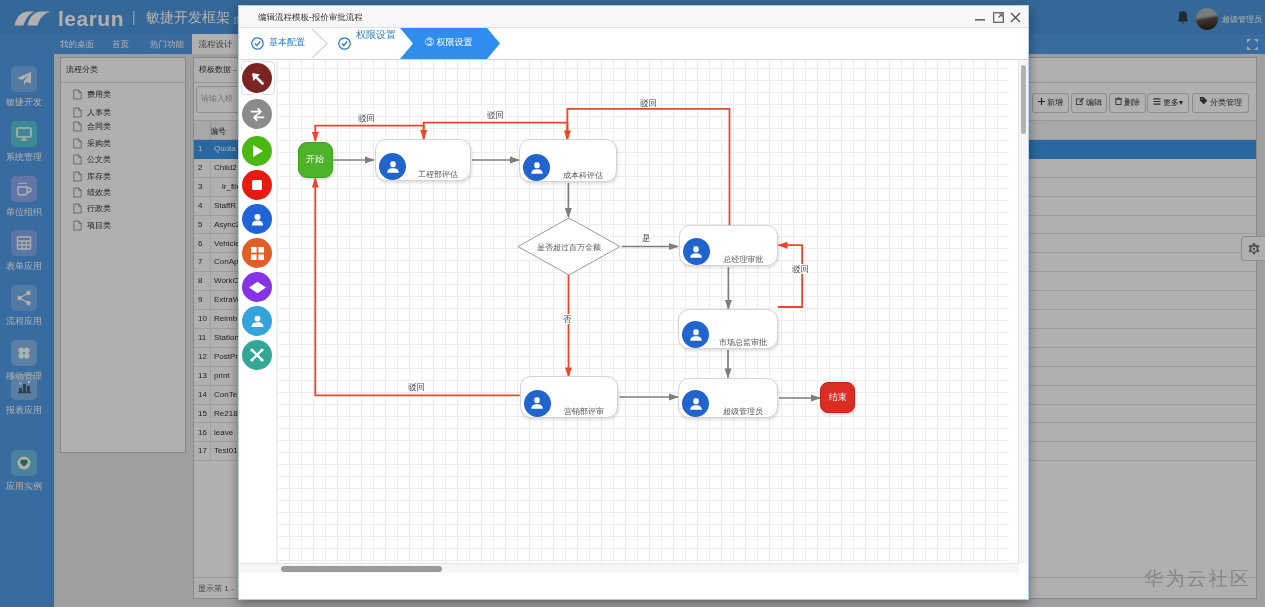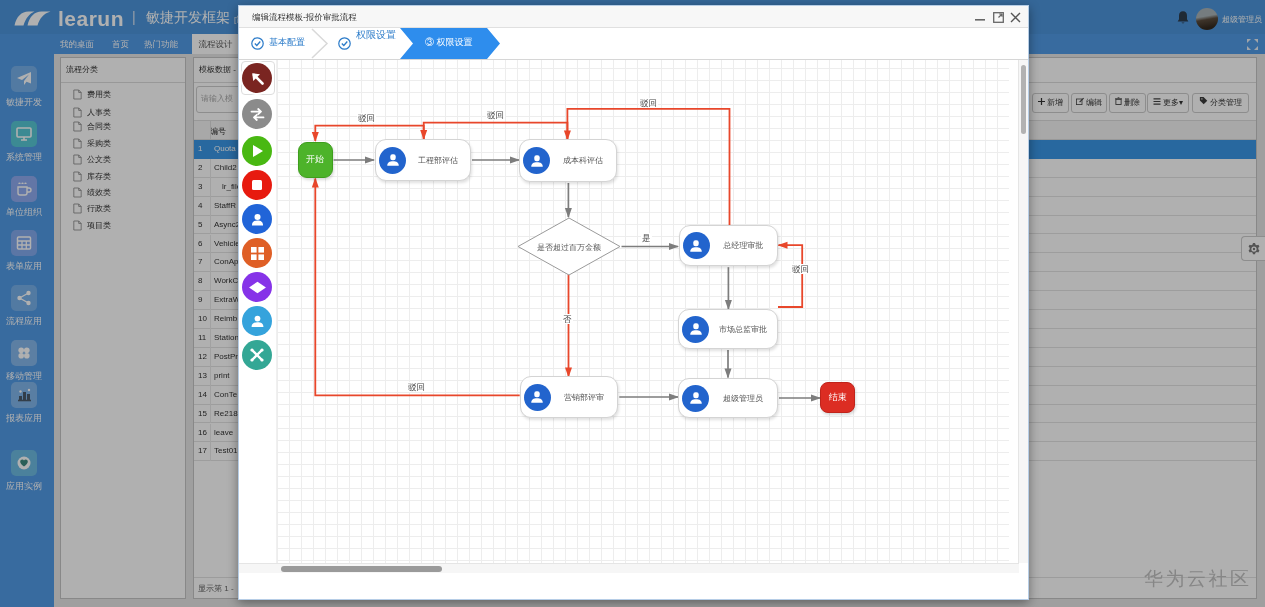--- a/index.html
+++ b/index.html
@@ -16,30 +16,30 @@
 .sideitem { position:absolute; left:0; width:48px; text-align:center; color:#fff; font-size:9px; white-space:nowrap; }
 .sideitem .ic { width:26px; height:26px; margin:0 auto 4px auto; border-radius:5px; background:rgba(255,255,255,0.22); display:flex; align-items:center; justify-content:center; }
 .panel { position:absolute; background:#fff; border:1px solid #c5c5c5; }
 .phead { height:25px; line-height:23px; border-bottom:1px solid #ddd; font-size:8px; color:#333; padding-left:5px; }
 .row { position:absolute; left:0; width:100%; height:18.9px; border-bottom:1px solid #e4e4e4; font-size:8px; color:#333; }
 .btn { position:absolute; top:0; height:20px; line-height:18px; background:#fff; border:1px solid #ccc; border-radius:3px; font-size:8px; color:#333; text-align:center; white-space:nowrap; }
 #overlay { position:absolute; left:0; top:0; width:1265px; height:607px; background:rgba(0,0,0,0.31); z-index:10; }
 
 
 #modal { position:absolute; left:238px; top:5px; width:791px; height:595px; background:#fff; z-index:20; border:1px solid #b6cde6; box-shadow:0 3px 10px rgba(0,0,0,0.4); }
-#mtitle { position:absolute; left:0; top:0; width:100%; height:22px; background:#f7f7f7; border-bottom:1px solid #e0e0e0; font-size:8.5px; color:#333; line-height:22px; padding-left:13px; }
+#mtitle { position:absolute; left:0; top:0; width:100%; height:22px; background:#f7f7f7; border-bottom:1px solid #e0e0e0; font-size:8.5px; color:#333; line-height:22px; padding-left:19px; }
 #msteps { position:absolute; left:0; top:22px; width:100%; height:32px; background:#fff; border-bottom:1px solid #d6d6d6; }
 #mcanvas { position:absolute; left:0; top:54px; width:780px; height:503px; overflow:hidden;
   background-image:linear-gradient(#ededed 1px, transparent 1px), linear-gradient(90deg, #ededed 1px, transparent 1px);
   background-size:12px 12px; background-position:2px 8px; background-color:#fff; }
 #mhscroll { position:absolute; left:0; top:557px; width:780px; height:10px; background:#f6f6f6; border-top:1px solid #e5e5e5; }
 #mvscroll { position:absolute; left:779px; top:54px; width:10px; height:503px; background:#f6f6f6; border-left:1px solid #e5e5e5; }
 #mfooter { position:absolute; left:0; top:567px; width:100%; height:26px; background:#fafafa; border-top:1px solid #e2e2e2; }
 .fbtn { position:absolute; top:5px; height:17px; border-radius:3px; font-size:8px; color:#333; text-align:center; line-height:16px; background:#fff; border:1px solid #ccc; }
-.node { position:absolute; background:#fff; border:1px solid #d4d4d4; border-radius:11px; box-shadow:1px 2px 3px rgba(0,0,0,0.12); display:flex; align-items:center; }
+.node { position:absolute; background:#fff; border:1px solid #d4d4d4; border-radius:11px; box-shadow:1px 2px 3px rgba(0,0,0,0.12); display:flex; align-items:flex-end; }
 .node .pic { width:27px; height:27px; border-radius:50%; background:#2264cd; margin-left:3px; display:flex; align-items:center; justify-content:center; }
 .node .ntext { font-size:8px; color:#555; flex:1; text-align:center; white-space:nowrap; }
 .elabel { position:absolute; background:#fff; font-size:8.5px; color:#444; line-height:10px; padding:0 1px; z-index:5; }
 .stencil { position:absolute; width:30px; height:30px; border-radius:50%; display:flex; align-items:center; justify-content:center; box-shadow:0 0 0 2px rgba(255,255,255,0.9); }
 </style>
 </head>
 <body>
 <div id="stage">
 
   <div id="topbar"></div>
@@ -55,21 +55,21 @@
   <div class="abs" style="left:146px;top:9px;color:#fff;font-size:14px;z-index:1;white-space:nowrap">敏捷开发框架 <span style="font-size:8px">[简</span></div>
 
   <svg class="abs" style="left:1175px;top:9px" width="16" height="17" viewBox="0 0 18 18">
       <path d="M9 2 C6 2 4.5 4 4.5 7 L4.5 11 L3 13.5 L15 13.5 L13.5 11 L13.5 7 C13.5 4 12 2 9 2 Z M7.3 14.5 A1.9 1.9 0 0 0 10.7 14.5 Z" fill="#2e3d4e"></path>
     </svg>
   <div class="abs" style="left:1196px;top:8px;width:22px;height:22px;border-radius:50%;background:linear-gradient(170deg, #aab4b8 0 38%, #5a4c3e 52%, #33291f 85%);"></div>
   <div class="abs" style="left:1222px;top:14px;color:#fff;font-size:8px;white-space:nowrap">超级管理员</div>
 
   <div class="tab" style="left:60px">我的桌面</div>
   <div class="tab" style="left:112px">首页</div>
-  <div class="tab" style="left:144px">热门功能</div>
+  <div class="tab" style="left:150px">热门功能</div>
   <div class="tab active" style="left:192px;width:47px">流程设计</div>
   <svg class="abs" style="left:1247px;top:39px" width="11" height="11" viewBox="0 0 11 11">
       <path d="M0 0 L4 0 L0 4 Z M11 0 L11 4 L7 0 Z M0 11 L0 7 L4 11 Z M11 11 L7 11 L11 7 Z" fill="#e8eef5"></path>
     </svg>
 
   <div id="sideitems">
       <div class="sideitem" style="top:66px"><div class="ic" style="background:rgba(255,255,255,0.22)">
           <svg width="16" height="16" viewBox="0 0 16 16">
             <path d="M15 1 L1 7 L6 9 L13 3.5 L8 10 L8 14 L10.5 10.8 L15 12.5 Z" fill="#fff"></path>
           </svg>
@@ -100,37 +100,37 @@
           </svg>
         </div>流程应用</div>
       <div class="sideitem" style="top:340px"><div class="ic" style="background:rgba(255,255,255,0.3)">
           <svg width="16" height="16" viewBox="0 0 16 16">
             <circle cx="5.2" cy="5.2" r="2.8" fill="#fff"></circle>
             <circle cx="10.8" cy="5.2" r="2.8" fill="#fff"></circle>
             <circle cx="5.2" cy="10.8" r="2.8" fill="#fff"></circle>
             <circle cx="10.8" cy="10.8" r="2.8" fill="#fff"></circle>
           </svg>
         </div>移动管理</div>
-      <div class="sideitem" style="top:382px"><div class="ic" style="background:rgba(255,255,255,0.28)">
+      <div class="sideitem" style="top:374px"><div class="ic" style="background:rgba(255,255,255,0.28)">
           <svg width="17" height="16" viewBox="0 0 17 16">
             <path d="M2 13.5 L15 13.5" stroke="#4a5a6a" stroke-width="1.6"></path>
             <path d="M3 13 L3 9 L6 9 L6 13 Z M7 13 L7 5 L10 5 L10 13 Z M11 13 L11 7 L14 7 L14 13 Z" fill="#4a5a6a"></path>
             <circle cx="4.5" cy="4.5" r="1.2" fill="#fff"></circle>
             <circle cx="13" cy="3" r="1.2" fill="#fff"></circle>
           </svg>
         </div>报表应用</div>
       <div class="sideitem" style="top:449.59999999999997px"><div class="ic" style="background:rgba(150,235,220,0.4)">
           <svg width="16" height="16" viewBox="0 0 16 16">
             <circle cx="8" cy="8" r="6.5" fill="#fff"></circle>
             <path d="M8 11.5 C5.5 9.8 4.2 8.2 4.2 6.6 C4.2 5.3 5.2 4.4 6.3 4.4 C7 4.4 7.7 4.8 8 5.4 C8.3 4.8 9 4.4 9.7 4.4 C10.8 4.4 11.8 5.3 11.8 6.6 C11.8 8.2 10.5 9.8 8 11.5 Z" fill="#3f8a80"></path>
           </svg>
         </div>应用实例</div>
     </div>
 
-  <div class="panel" style="left:60px;top:57px;width:126px;height:542px">
+  <div class="panel" style="left:60px;top:57px;width:126px;height:396px">
     <div class="phead">流程分类</div>
     <div id="cats">
         <div class="abs" style="left:12px;top:30.5px;font-size:8px;color:#333;display:flex;align-items:center"><svg width="9" height="11" viewBox="0 0 11 13" style="margin-right:5px">
             <path d="M1 1 L7 1 L10 4 L10 12 L1 12 Z M7 1 L7 4 L10 4" fill="none" stroke="#888" stroke-width="1"></path>
           </svg>费用类</div>
         <div class="abs" style="left:12px;top:49px;font-size:8px;color:#333;display:flex;align-items:center"><svg width="9" height="11" viewBox="0 0 11 13" style="margin-right:5px">
             <path d="M1 1 L7 1 L10 4 L10 12 L1 12 Z M7 1 L7 4 L10 4" fill="none" stroke="#888" stroke-width="1"></path>
           </svg>人事类</div>
         <div class="abs" style="left:12px;top:63.3px;font-size:8px;color:#333;display:flex;align-items:center"><svg width="9" height="11" viewBox="0 0 11 13" style="margin-right:5px">
             <path d="M1 1 L7 1 L10 4 L10 12 L1 12 Z M7 1 L7 4 L10 4" fill="none" stroke="#888" stroke-width="1"></path>

